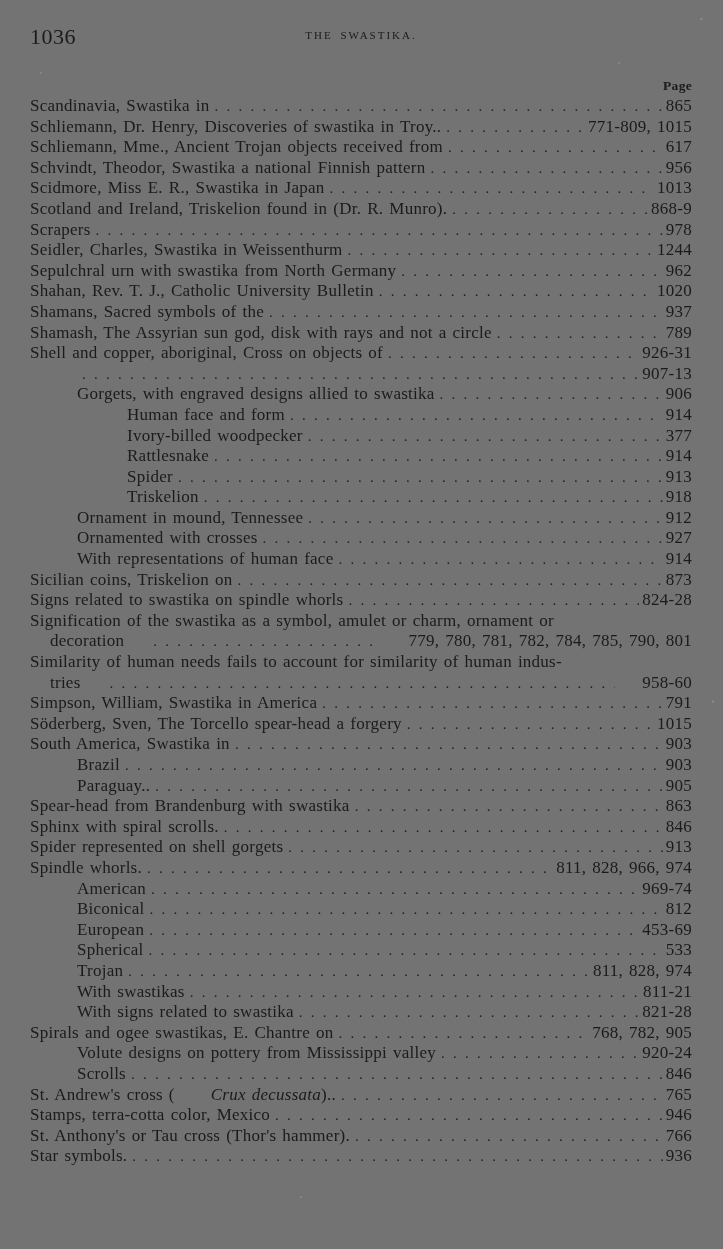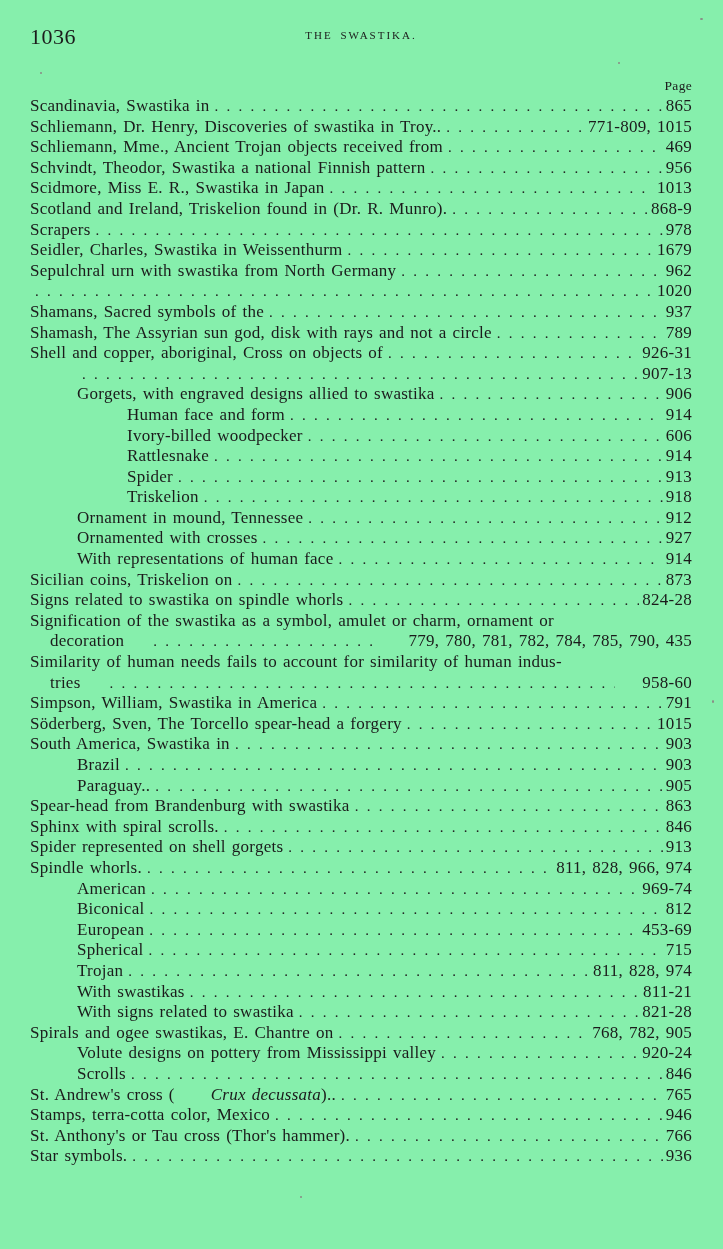--- a/index.html
+++ b/index.html
@@ -5,21 +5,21 @@
   html, body {
     margin: 0;
     padding: 0;
     background: #e8e8e4;
     font-family: "Liberation Serif", "DejaVu Serif", serif;
   }
   .page {
     position: relative;
     width: 723px;
     height: 1249px;
-    background: #86efac;
+    background: #737373;
     color: #1b1b1b;
     overflow: hidden;
     box-sizing: border-box;
     padding: 24px 31px 12px 30px;
   }
   
   .running-head {
     position: relative;
     height: 34px;
   }
@@ -40,20 +40,21 @@
     letter-spacing: 2px;
     word-spacing: 3px;
   }
   
   .page-col-label {
     text-align: right;
     font-size: 13.5px;
     margin-top: 20px;
     margin-bottom: 2px;
     letter-spacing: 0.3px;
+    font-weight: bold;
   }
   
   .entries { }
   .row {
     display: flex;
     align-items: baseline;
     line-height: 20.6px;
     font-size: 17px;
     letter-spacing: 0.25px;
     word-spacing: 1.5px;
@@ -105,21 +106,21 @@
         <span class="pages">865</span>
       </div>
       <div class="row indent-0">
         <span class="entry-text">Schliemann, Dr. Henry, Discoveries of swastika in Troy..</span>
         <span class="leader"></span>
         <span class="pages">771-809, 1015</span>
       </div>
       <div class="row indent-0">
         <span class="entry-text">Schliemann, Mme., Ancient Trojan objects received from</span>
         <span class="leader"></span>
-        <span class="pages">469</span>
+        <span class="pages">617</span>
       </div>
       <div class="row indent-0">
         <span class="entry-text">Schvindt, Theodor, Swastika a national Finnish pattern</span>
         <span class="leader"></span>
         <span class="pages">956</span>
       </div>
       <div class="row indent-0">
         <span class="entry-text">Scidmore, Miss E. R., Swastika in Japan</span>
         <span class="leader"></span>
         <span class="pages">1013</span>
@@ -130,28 +131,29 @@
         <span class="pages">868-9</span>
       </div>
       <div class="row indent-0">
         <span class="entry-text">Scrapers</span>
         <span class="leader"></span>
         <span class="pages">978</span>
       </div>
       <div class="row indent-0">
         <span class="entry-text">Seidler, Charles, Swastika in Weissenthurm</span>
         <span class="leader"></span>
-        <span class="pages">1679</span>
+        <span class="pages">1244</span>
       </div>
       <div class="row indent-0">
         <span class="entry-text">Sepulchral urn with swastika from North Germany</span>
         <span class="leader"></span>
         <span class="pages">962</span>
       </div>
       <div class="row indent-0">
+        <span class="entry-text">Shahan, Rev. T. J., Catholic University Bulletin</span>
         <span class="leader"></span>
         <span class="pages">1020</span>
       </div>
       <div class="row indent-0">
         <span class="entry-text">Shamans, Sacred symbols of the</span>
         <span class="leader"></span>
         <span class="pages">937</span>
       </div>
       <div class="row indent-0">
         <span class="entry-text">Shamash, The Assyrian sun god, disk with rays and not a circle</span>
@@ -173,21 +175,21 @@
         <span class="pages">906</span>
       </div>
       <div class="row indent-2">
         <span class="entry-text">Human face and form</span>
         <span class="leader"></span>
         <span class="pages">914</span>
       </div>
       <div class="row indent-2">
         <span class="entry-text">Ivory-billed woodpecker</span>
         <span class="leader"></span>
-        <span class="pages">606</span>
+        <span class="pages">377</span>
       </div>
       <div class="row indent-2">
         <span class="entry-text">Rattlesnake</span>
         <span class="leader"></span>
         <span class="pages">914</span>
       </div>
       <div class="row indent-2">
         <span class="entry-text">Spider</span>
         <span class="leader"></span>
         <span class="pages">913</span>
@@ -221,21 +223,21 @@
         <span class="entry-text">Signs related to swastika on spindle whorls</span>
         <span class="leader"></span>
         <span class="pages">824-28</span>
       </div>
       <div class="row indent-0">
         <span class="entry-text">Signification of the swastika as a symbol, amulet or charm, ornament or</span>
       </div>
       <div class="row indent-0 cont">
         <span class="entry-text">decoration</span>
         <span class="leader"></span>
-        <span class="pages">779, 780, 781, 782, 784, 785, 790, 435</span>
+        <span class="pages">779, 780, 781, 782, 784, 785, 790, 801</span>
       </div>
       <div class="row indent-0">
         <span class="entry-text">Similarity of human needs fails to account for similarity of human indus-</span>
       </div>
       <div class="row indent-0 cont">
         <span class="entry-text">tries</span>
         <span class="leader"></span>
         <span class="pages">958-60</span>
       </div>
       <div class="row indent-0">
@@ -294,21 +296,21 @@
         <span class="pages">812</span>
       </div>
       <div class="row indent-1">
         <span class="entry-text">European</span>
         <span class="leader"></span>
         <span class="pages">453-69</span>
       </div>
       <div class="row indent-1">
         <span class="entry-text">Spherical</span>
         <span class="leader"></span>
-        <span class="pages">715</span>
+        <span class="pages">533</span>
       </div>
       <div class="row indent-1">
         <span class="entry-text">Trojan</span>
         <span class="leader"></span>
         <span class="pages">811, 828, 974</span>
       </div>
       <div class="row indent-1">
         <span class="entry-text">With swastikas</span>
         <span class="leader"></span>
         <span class="pages">811-21</span>

